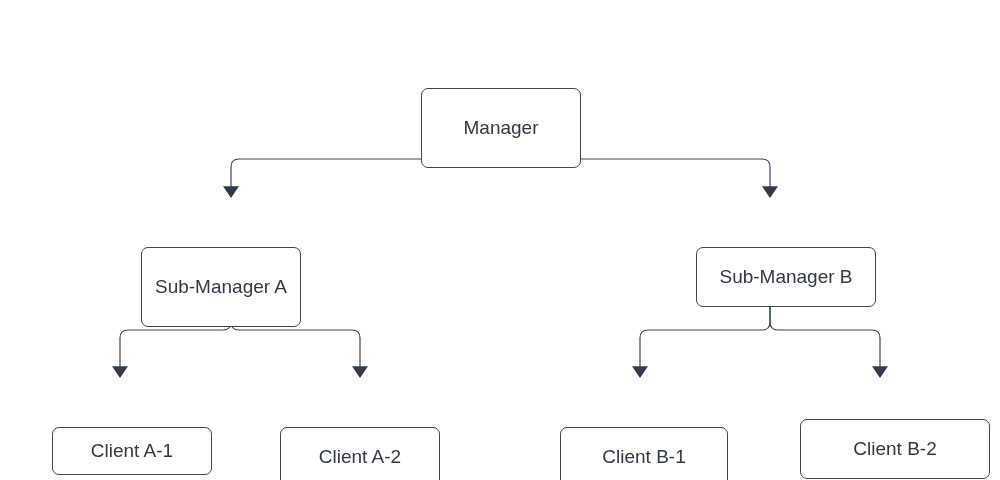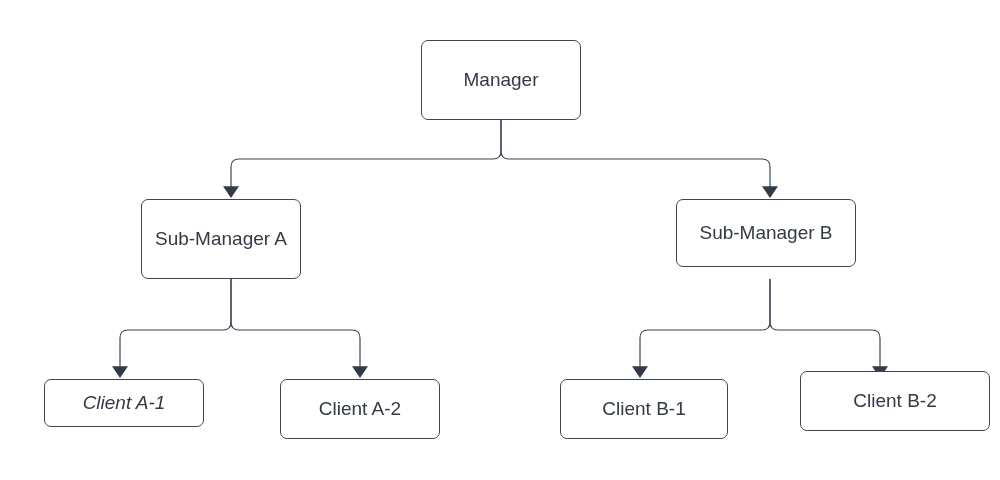--- a/index.html
+++ b/index.html
@@ -32,31 +32,32 @@
   .arrowhead { fill: var(--arrow); }
   .node {
     position: absolute;
     background: var(--bg);
     border: 1px solid var(--stroke);
     border-radius: 7px;
     display: flex;
     align-items: center;
     justify-content: center;
     cursor: default;
+    margin-top: 48px;
   }
   .node-label {
     color: var(--text);
     font-size: 19px;
     line-height: 1.2;
     white-space: nowrap;
   }
   .node-manager   { left: 421px; top: 40px;  width: 160px; height: 80px; }
   .node-sub-a     { left: 141px; top: 199px; width: 160px; height: 80px; }
-  .node-sub-b     { left: 676px; top: 199px; width: 180px; height: 68px; }
-  .node-client-a1 { left: 44px;  top: 379px; width: 160px; height: 48px; font-style: italic; }
+  .node-sub-b     { left: 696px; top: 199px; width: 180px; height: 60px; }
+  .node-client-a1 { left: 52px;  top: 379px; width: 160px; height: 48px; }
   .node-client-a2 { left: 280px; top: 379px; width: 160px; height: 60px; }
   .node-client-b1 { left: 560px; top: 379px; width: 168px; height: 60px; }
   .node-client-b2 { left: 800px; top: 371px; width: 190px; height: 60px; }
 </style>
 </head>
 <body>
 
 <div class="canvas">
 
   <svg class="connectors" width="1000" height="480" viewBox="0 0 1000 480" aria-hidden="true">

